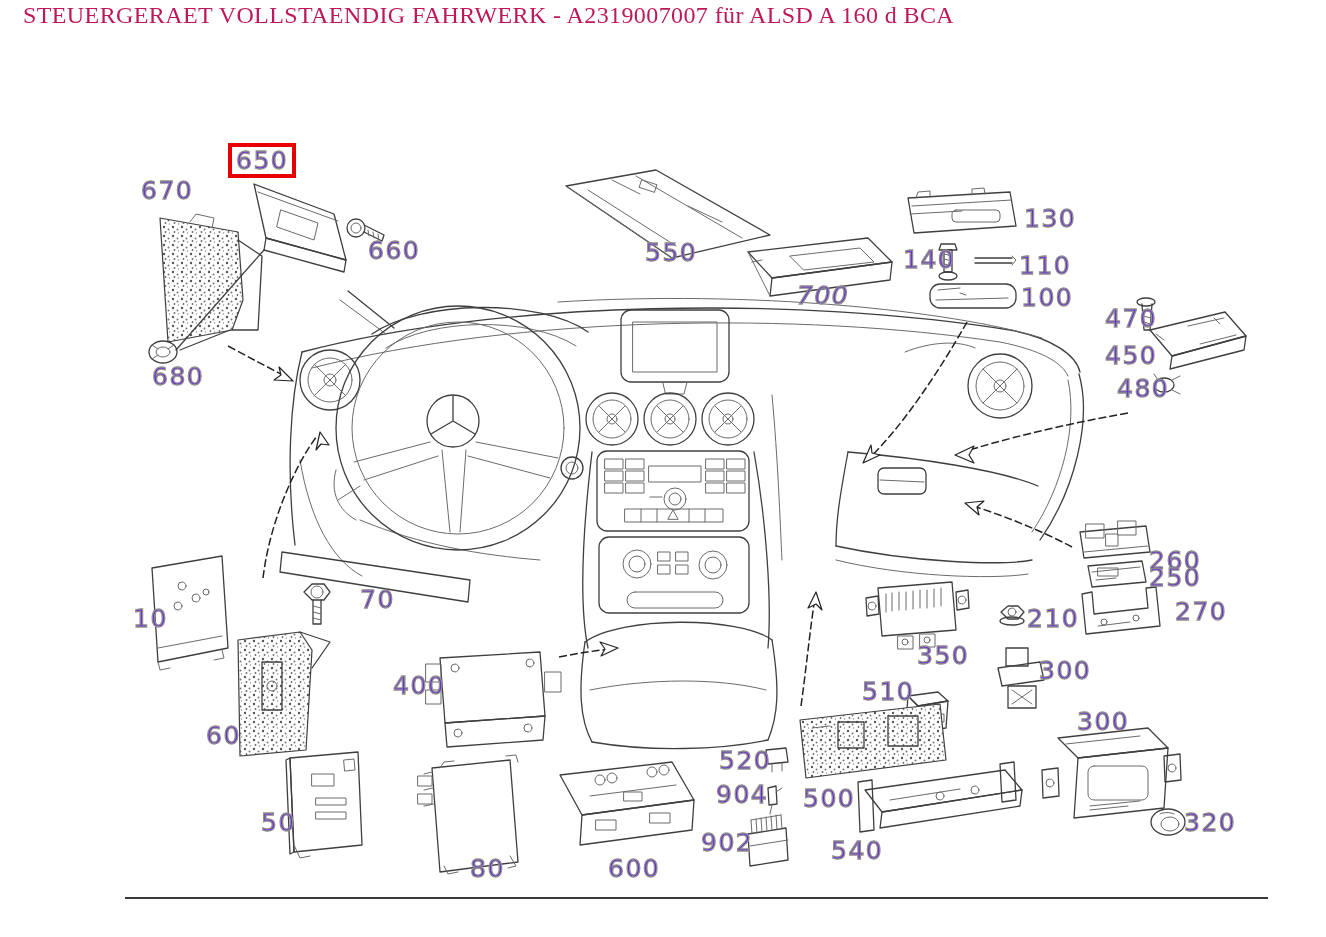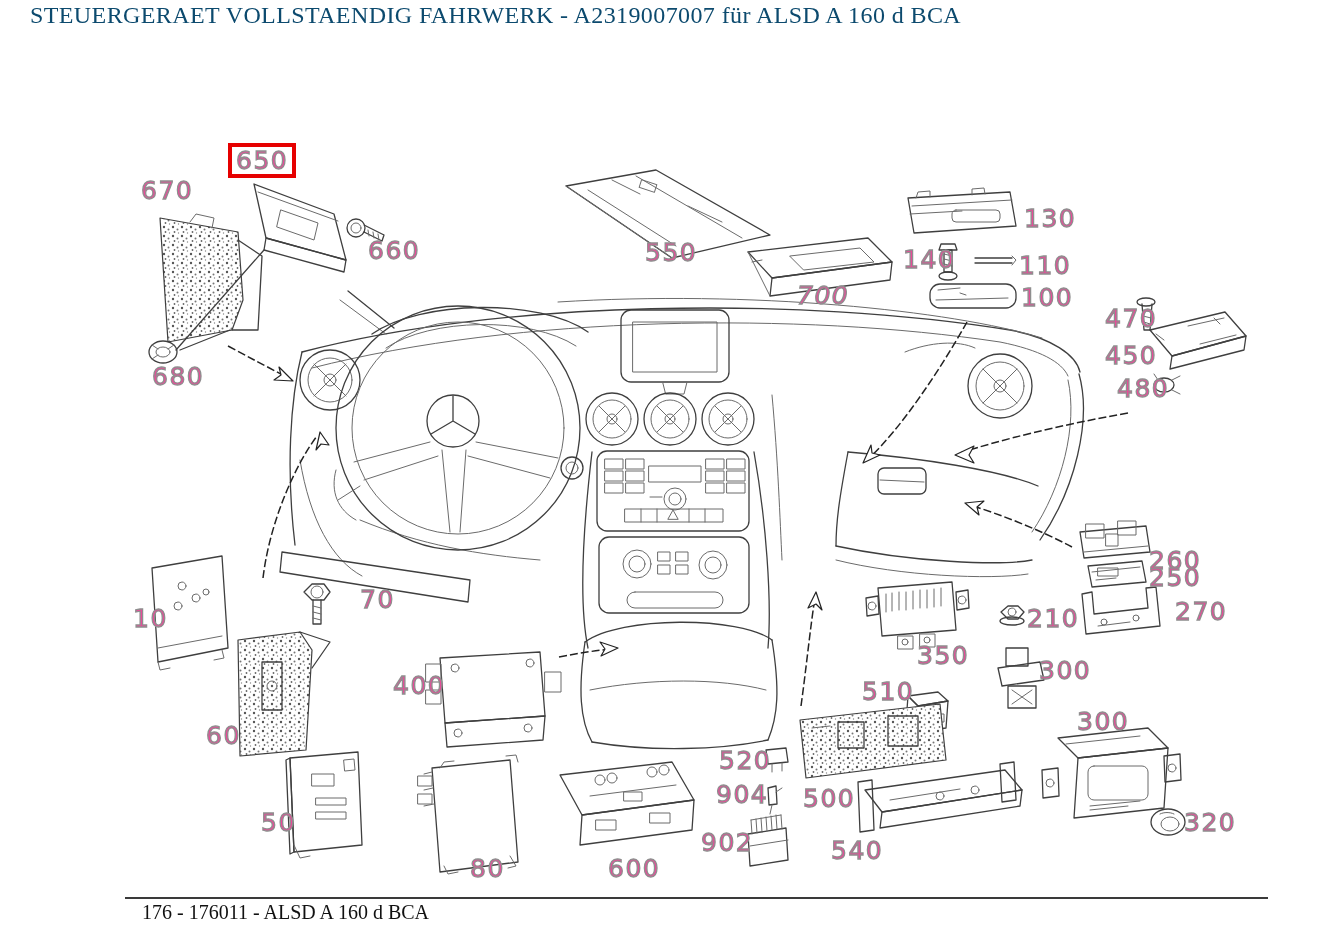--- a/index.html
+++ b/index.html
@@ -1,23 +1,23 @@
 <!DOCTYPE html>
 <html><head>
 <meta charset="utf-8">
 <style>
   html,body{margin:0;padding:0;background:#fff;}
   #page{position:relative;width:1326px;height:937px;background:#fff;overflow:hidden;
         font-family:"Liberation Serif",serif;}
-  #title{position:absolute;left:30px;top:2px;font-size:24px;color:#0c4a6e;white-space:nowrap;
+  #title{position:absolute;left:23px;top:2px;font-size:24px;color:#be185d;white-space:nowrap;
          letter-spacing:.4px;}
   #art{position:absolute;left:0;top:0;}
   #callout-layer{position:absolute;left:0;top:0;width:100%;height:100%;}
   .callout{position:absolute;font-family:"DejaVu Sans",sans-serif;font-size:25px;line-height:1;
-           letter-spacing:1.5px;color:#ec4899;-webkit-text-stroke:1.3px #8f8f8f;
+           letter-spacing:1.5px;color:#6d28d9;-webkit-text-stroke:1.3px #8f8f8f;
            white-space:nowrap;cursor:pointer;}
   .callout.highlight{border:4px solid #e60000;padding:1px 4px;background:#fff;}
   #footer-rule{position:absolute;left:125px;top:897px;width:1143px;height:2px;background:#3a3a3a;}
   #footer-text{position:absolute;left:142px;top:901px;font-size:20px;color:#111;white-space:nowrap;}
   .ln{fill:none;stroke:#3f3f3f;stroke-width:1.3;stroke-linecap:round;stroke-linejoin:round;}
   .lt{fill:none;stroke:#6b6b6b;stroke-width:1;stroke-linecap:round;stroke-linejoin:round;}
   .spk{fill:url(#speckle);stroke:#3f3f3f;stroke-width:1.2;stroke-linejoin:round;}
   .arr{fill:none;stroke:#222;stroke-width:1.5;stroke-dasharray:8 3;}
   .arrh{fill:#fff;stroke:#222;stroke-width:1.2;stroke-linejoin:round;}
 </style>
@@ -430,14 +430,13 @@
       <div class="callout" style="left: 1027px; top: 606px;">210</div>
       <div class="callout" style="left: 1039px; top: 658px;">300</div>
       <div class="callout" style="left: 1149px; top: 548px;">260</div>
       <div class="callout" style="left: 1149px; top: 565px;">250</div>
       <div class="callout" style="left: 1159px; top: 599px; padding-left: 16px;">270</div>
       <div class="callout" style="left: 1077px; top: 709px;">300</div>
       <div class="callout" style="left: 1184px; top: 810px;">320</div>
     </div>
 
   <div id="footer-rule"></div>
-  <div id="footer-text">176 - 176011 - ALSD A 160 d BCA</div>
 </div>
 
 </body></html>

